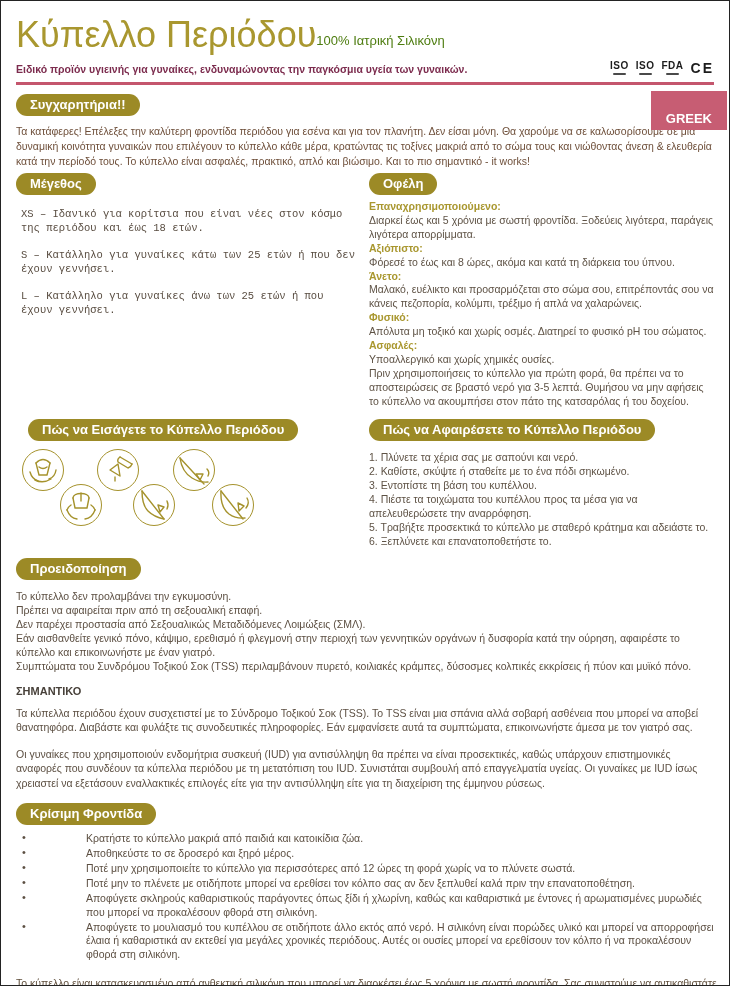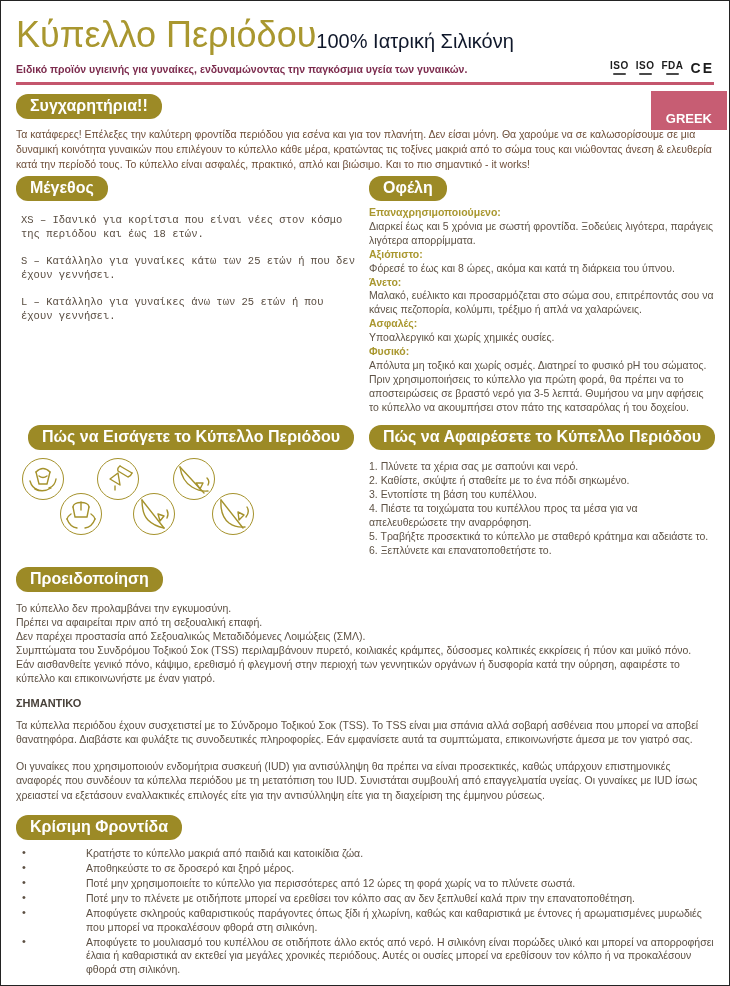--- a/index.html
+++ b/index.html
@@ -3,35 +3,35 @@
 <meta charset="utf-8">
 <style>
   html,body{margin:0;padding:0;background:#fff;}
   body{font-family:"Liberation Sans","DejaVu Sans",sans-serif;}
   .page{position:relative;width:730px;height:986px;box-sizing:border-box;
         border:1px solid #232323;background:#fff;padding:14px 15px 0;overflow:hidden;}
 
   
   .hdr{display:flex;align-items:flex-end;}
   .title{color:#a9972f;font-size:36px;line-height:40px;font-weight:400;letter-spacing:0px;}
-  .tagline{color:#0f172a;font-size:20px;line-height:22px;font-weight:400;margin-bottom:3px;}
+  .tagline{color:#4d7c0f;font-size:13px;line-height:22px;font-weight:400;margin-bottom:3px;}
   .sub-row{display:flex;justify-content:space-between;align-items:flex-end;margin-top:6px;}
   .subtitle{color:#7c2c4e;font-size:10.5px;font-weight:bold;}
   .certs{display:flex;gap:7px;align-items:flex-end;}
   .cert{display:flex;flex-direction:column;align-items:center;color:#1c1c1c;line-height:1;}
   .cert .glyph{font-weight:bold;font-size:10px;letter-spacing:.5px;}
   .cert .submark{width:13px;height:2px;background:#4a4a4a;margin-top:2px;border-radius:1px;}
   .cert.ce .glyph{font-size:14px;font-weight:700;letter-spacing:2px;}
   .rule{height:3px;background:#c4566d;margin-top:7px;}
   .greek-badge{position:absolute;top:90px;right:2px;background:#c75d73;color:#fff;
                font-weight:bold;font-size:13px;padding:20px 15px 4px;}
 
   
   .pill{display:inline-block;background:#9c8a26;color:#fff;font-weight:bold;
-        font-size:16px;line-height:1;padding:4px 14px 5px;border-radius:12px;}
+        font-size:13px;line-height:1;padding:4px 14px 5px;border-radius:12px;}
   .intro{margin-top:8px;color:#6e4f3a;font-size:10.5px;line-height:15px;width:700px;}
 
   .grid{display:grid;grid-template-columns:353px 347px;}
   .grid1{margin-top:4px;}
   .size-items{margin-top:12px;padding-left:5px;color:#584c40;font-size:10.5px;line-height:14px;}
   .size-item{margin:0 0 13px;max-width:335px;font-family:Liberation Mono, monospace;}
 
   .ben-list{margin-top:5px;color:#5e5245;font-size:10.5px;line-height:13.9px;}
   .ben-label{display:block;color:#a9972f;font-weight:bold;}
   .ben-note{margin-top:0;}
@@ -121,26 +121,26 @@
         </div>
         <div>
           <span class="ben-label">Αξιόπιστο:</span>
           <span>Φόρεσέ το έως και 8 ώρες, ακόμα και κατά τη διάρκεια του ύπνου.</span>
         </div>
         <div>
           <span class="ben-label">Άνετο:</span>
           <span>Μαλακό, ευέλικτο και προσαρμόζεται στο σώμα σου, επιτρέποντάς σου να κάνεις πεζοπορία, κολύμπι, τρέξιμο ή απλά να χαλαρώνεις.</span>
         </div>
         <div>
+          <span class="ben-label">Φυσικό:</span>
+          <span>Απόλυτα μη τοξικό και χωρίς οσμές. Διατηρεί το φυσικό pH του σώματος.</span>
+        </div>
+        <div>
           <span class="ben-label">Ασφαλές:</span>
           <span>Υποαλλεργικό και χωρίς χημικές ουσίες.</span>
-        </div>
-        <div>
-          <span class="ben-label">Φυσικό:</span>
-          <span>Απόλυτα μη τοξικό και χωρίς οσμές. Διατηρεί το φυσικό pH του σώματος.</span>
         </div>
         <div class="ben-note">Πριν χρησιμοποιήσεις το κύπελλο για πρώτη φορά, θα πρέπει να το αποστειρώσεις σε βραστό νερό για 3-5 λεπτά. Θυμήσου να μην αφήσεις το κύπελλο να ακουμπήσει στον πάτο της κατσαρόλας ή του δοχείου.</div>
       </div>
     </div>
   </div>
 
   <div class="grid grid2">
     <div>
       <span class="pill insert-badge">Πώς να Εισάγετε το Κύπελλο Περιόδου</span>
       <div class="icon-zone">
@@ -208,22 +208,22 @@
       </div>
     </div>
   </div>
 
   <div>
     <span class="pill warn-badge">Προειδοποίηση</span>
     <div class="warn-lines">
       <p>Το κύπελλο δεν προλαμβάνει την εγκυμοσύνη.</p>
       <p>Πρέπει να αφαιρείται πριν από τη σεξουαλική επαφή.</p>
       <p>Δεν παρέχει προστασία από Σεξουαλικώς Μεταδιδόμενες Λοιμώξεις (ΣΜΛ).</p>
+      <p>Εάν αισθανθείτε γενικό πόνο, κάψιμο, ερεθισμό ή φλεγμονή στην περιοχή των γεννητικών οργάνων ή δυσφορία κατά την ούρηση, αφαιρέστε το κύπελλο και επικοινωνήστε με έναν γιατρό.</p>
       <p>Συμπτώματα του Συνδρόμου Τοξικού Σοκ (TSS) περιλαμβάνουν πυρετό, κοιλιακές κράμπες, δύσοσμες κολπικές εκκρίσεις ή πύον και μυϊκό πόνο.</p>
-      <p>Εάν αισθανθείτε γενικό πόνο, κάψιμο, ερεθισμό ή φλεγμονή στην περιοχή των γεννητικών οργάνων ή δυσφορία κατά την ούρηση, αφαιρέστε το κύπελλο και επικοινωνήστε με έναν γιατρό.</p>
     </div>
   </div>
 
   <div>
     <div class="important-h">ΣΗΜΑΝΤΙΚΟ</div>
     <p class="imp-p">Τα κύπελλα περιόδου έχουν συσχετιστεί με το Σύνδρομο Τοξικού Σοκ (TSS). Το TSS είναι μια σπάνια αλλά σοβαρή ασθένεια που μπορεί να αποβεί θανατηφόρα. Διαβάστε και φυλάξτε τις συνοδευτικές πληροφορίες. Εάν εμφανίσετε αυτά τα συμπτώματα, επικοινωνήστε άμεσα με τον γιατρό σας.</p>
     <p class="imp-p" style="margin-top:12px;">Οι γυναίκες που χρησιμοποιούν ενδομήτρια συσκευή (IUD) για αντισύλληψη θα πρέπει να είναι προσεκτικές, καθώς υπάρχουν επιστημονικές αναφορές που συνδέουν τα κύπελλα περιόδου με τη μετατόπιση του IUD. Συνιστάται συμβουλή από επαγγελματία υγείας. Οι γυναίκες με IUD ίσως χρειαστεί να εξετάσουν εναλλακτικές επιλογές είτε για την αντισύλληψη είτε για τη διαχείριση της έμμηνου ρύσεως.</p>
   </div>
 
   <div>

